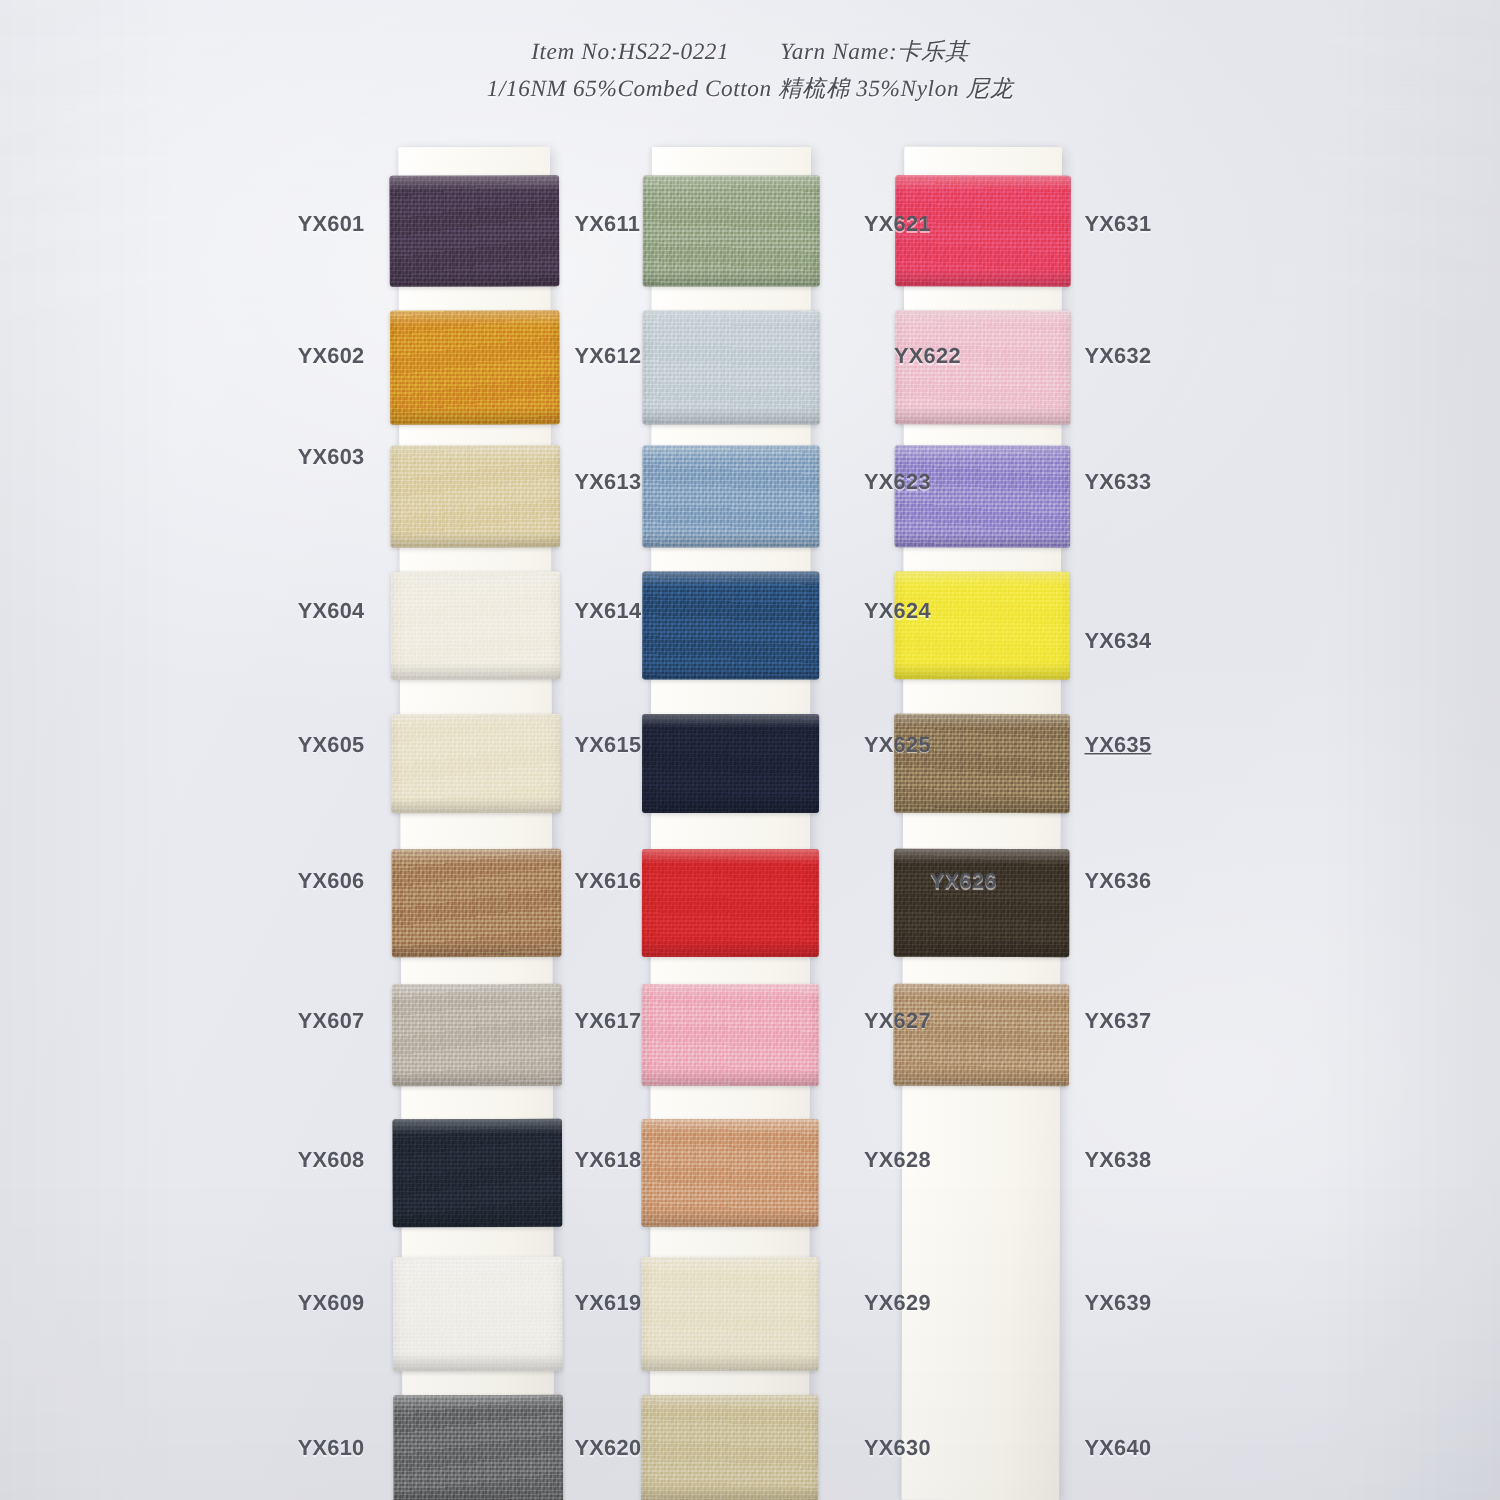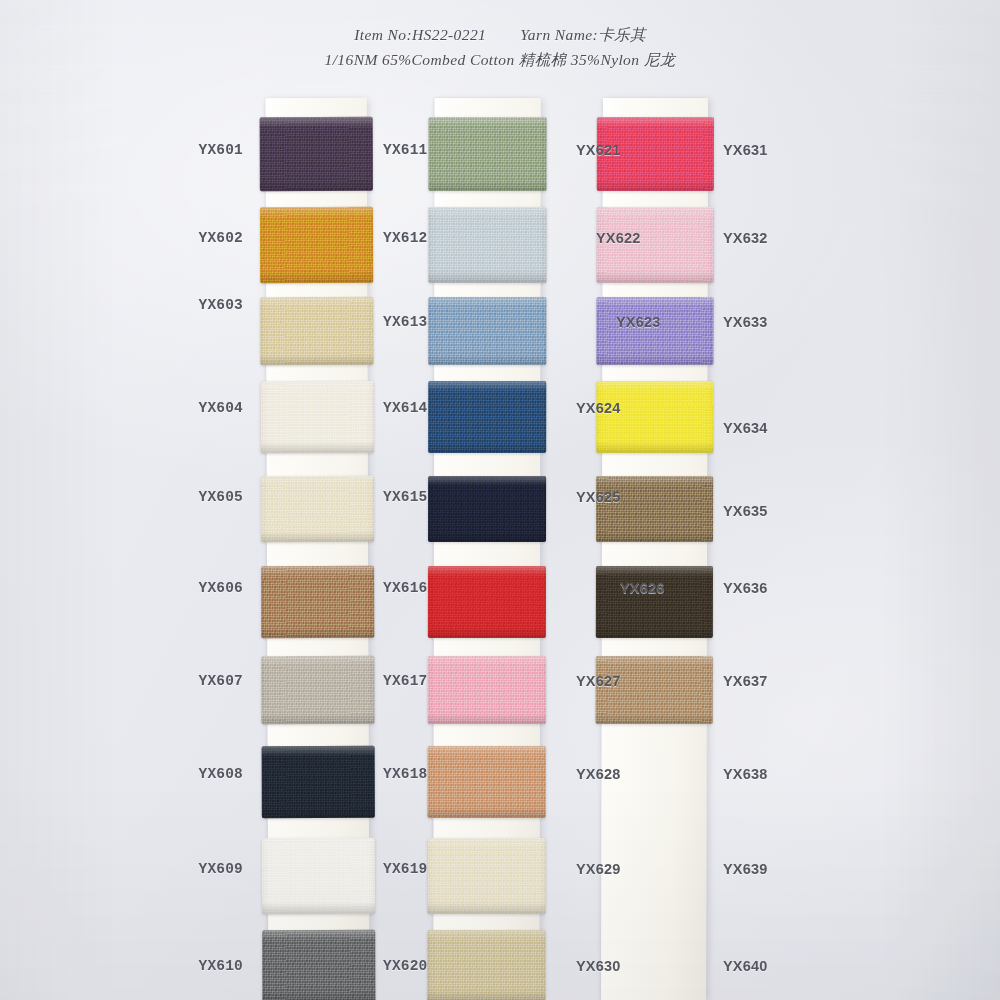--- a/index.html
+++ b/index.html
@@ -106,21 +106,21 @@
   .label {
     position: absolute;
     font-family: "Liberation Sans", sans-serif;
     font-size: 14.5px;
     font-weight: 600;
     color: #545660;
     letter-spacing: .2px;
     white-space: nowrap;
     text-shadow: 0 1px 0 rgba(255,255,255,.55);
   }
-  .label.left  { text-align: center; font-family: Liberation Mono, monospace; }
+  .label.left  { text-align: center; }
   .label.right { text-align: left; }
 
   .lab-c1 { right: 757px; }   
   .lab-c2 { left: 383px; }
   .lab-c3 { left: 576px; }
   .lab-c4 { left: 723px; }
 </style>
 </head>
 <body>
 
@@ -264,31 +264,31 @@
     <div class="label left lab-c2" style="top: 314px;">YX613</div>
     <div class="label left lab-c2" style="top: 400px;">YX614</div>
     <div class="label left lab-c2" style="top: 489px;">YX615</div>
     <div class="label left lab-c2" style="top: 580px;">YX616</div>
     <div class="label left lab-c2" style="top: 673px;">YX617</div>
     <div class="label left lab-c2" style="top: 766px;">YX618</div>
     <div class="label left lab-c2" style="top: 861px;">YX619</div>
     <div class="label left lab-c2" style="top: 958px;">YX620</div>
     <div class="label right lab-c3" style="top: 142px;">YX621</div>
     <div class="label right lab-c3" style="top: 230px; margin-left: 20px;">YX622</div>
-    <div class="label right lab-c3" style="top: 314px; margin-left: 40px;">YX623</div>
+    <div class="label right lab-c3" style="top: 314px;">YX623</div>
     <div class="label right lab-c3" style="top: 400px;">YX624</div>
     <div class="label right lab-c3" style="top: 489px;">YX625</div>
     <div class="label right lab-c3" style="top: 580px; margin-left: 44px;">YX626</div>
     <div class="label right lab-c3" style="top: 673px;">YX627</div>
     <div class="label right lab-c3" style="top: 766px;">YX628</div>
     <div class="label right lab-c3" style="top: 861px;">YX629</div>
     <div class="label right lab-c3" style="top: 958px;">YX630</div>
     <div class="label right lab-c4" style="top: 142px;">YX631</div>
     <div class="label right lab-c4" style="top: 230px;">YX632</div>
     <div class="label right lab-c4" style="top: 314px;">YX633</div>
     <div class="label right lab-c4" style="top: 420px;">YX634</div>
-    <div class="label right lab-c4" style="top: 503px;">YX635</div>
+    <div class="label right lab-c4" style="top: 489px; text-decoration: underline;">YX635</div>
     <div class="label right lab-c4" style="top: 580px;">YX636</div>
     <div class="label right lab-c4" style="top: 673px;">YX637</div>
     <div class="label right lab-c4" style="top: 766px;">YX638</div>
     <div class="label right lab-c4" style="top: 861px;">YX639</div>
     <div class="label right lab-c4" style="top: 958px;">YX640</div>
   </div>
 
 </body></html>

